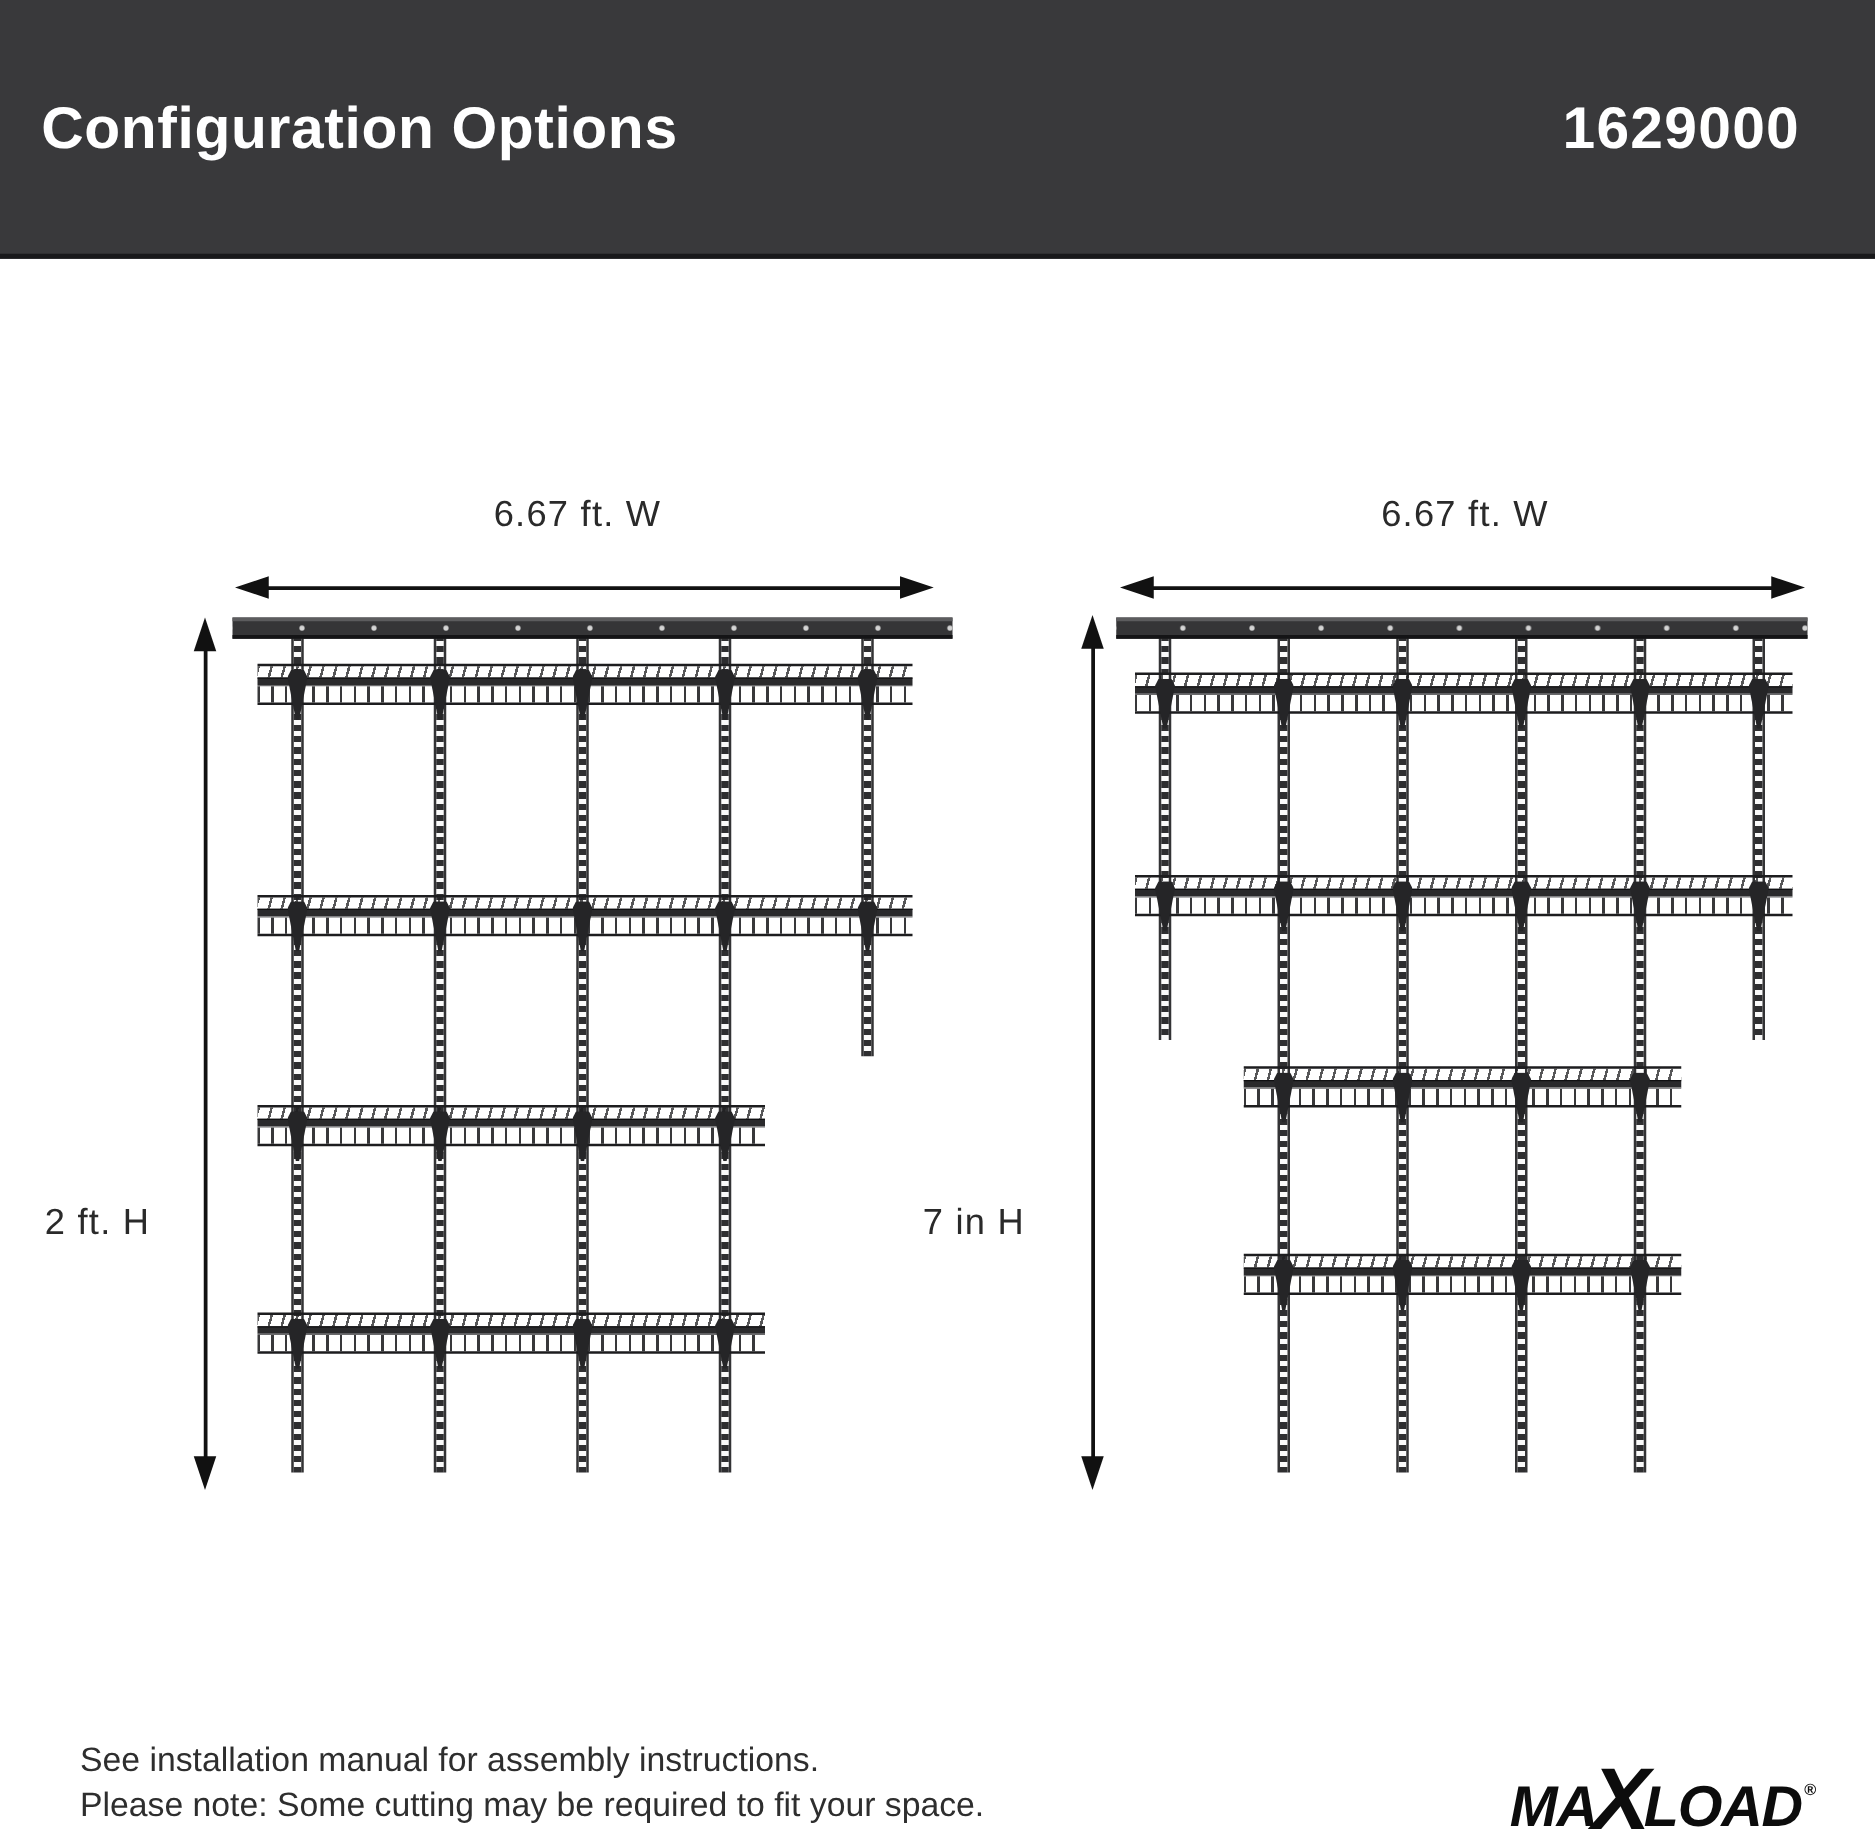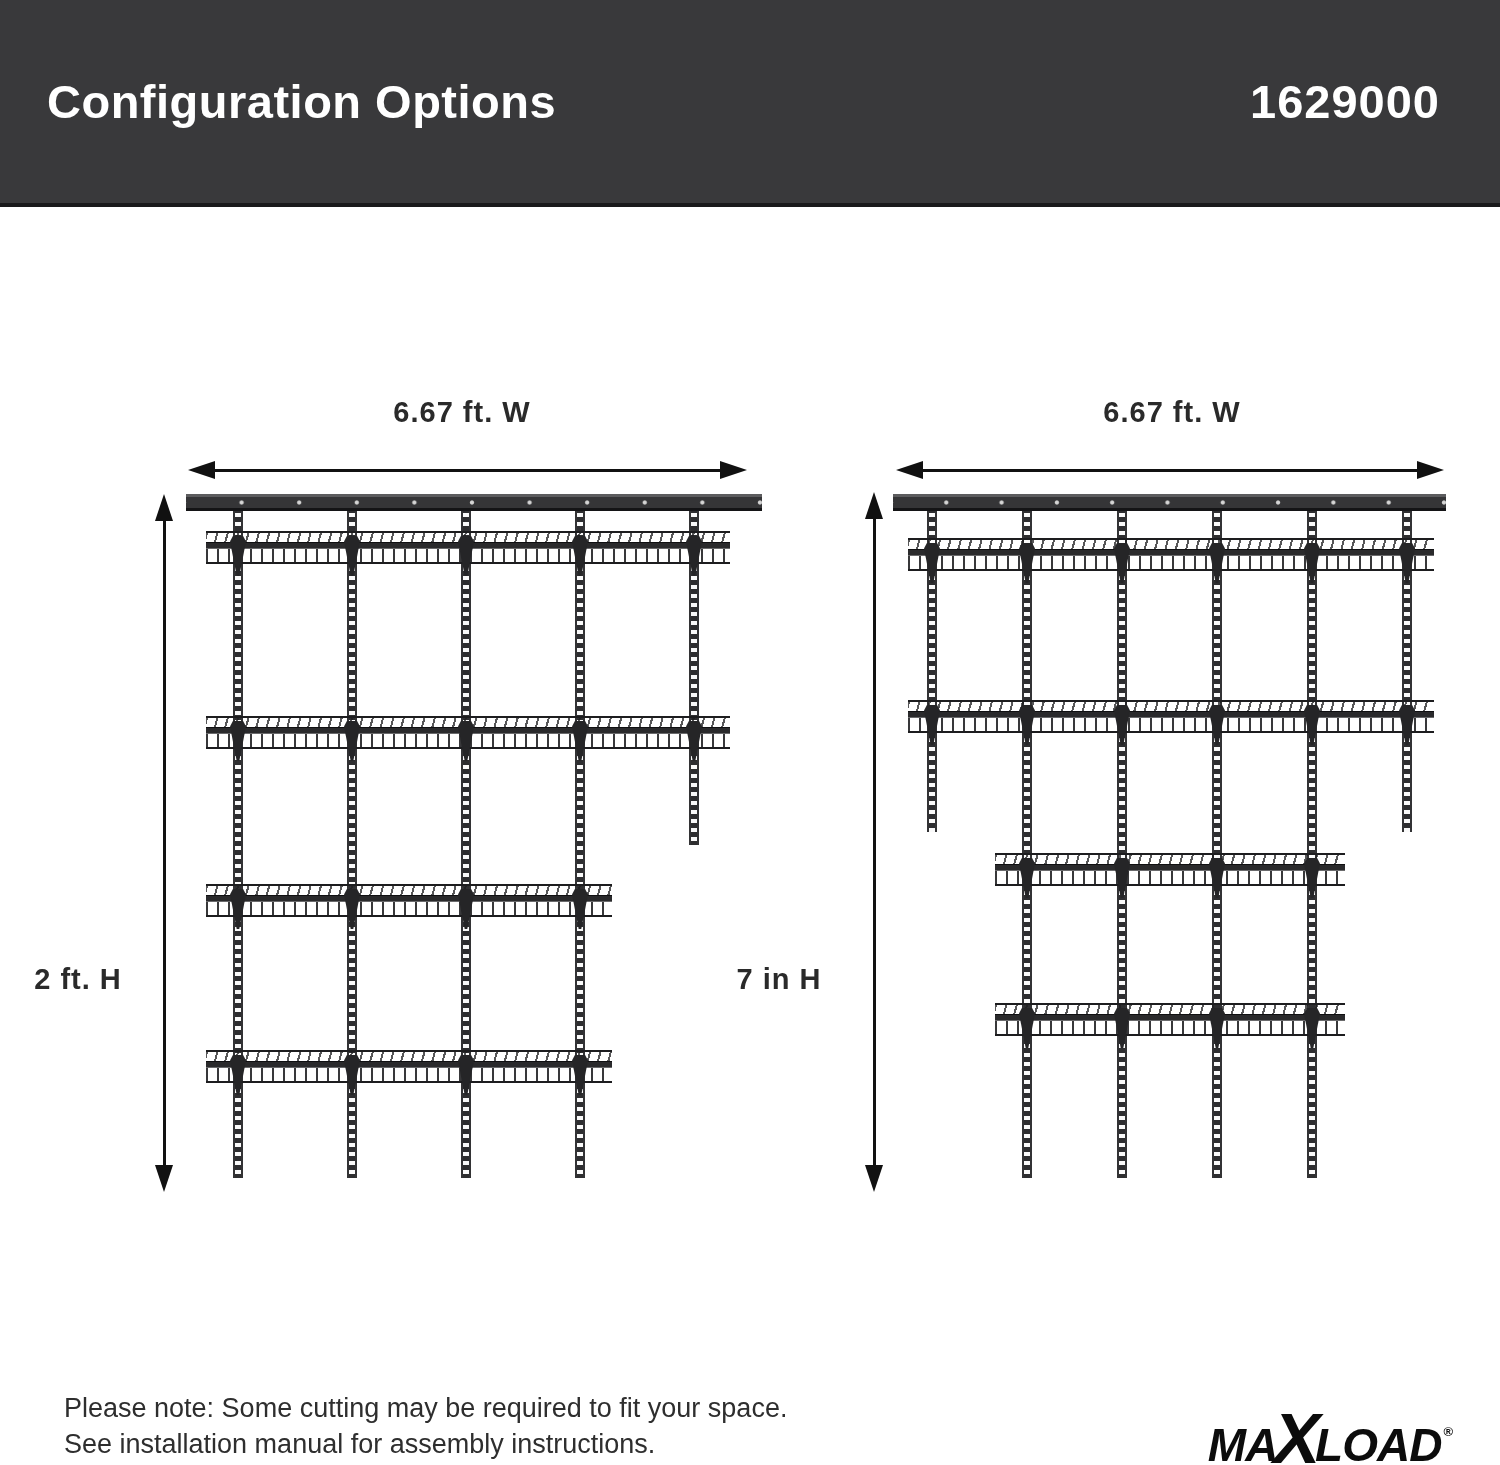--- a/index.html
+++ b/index.html
@@ -1,33 +1,33 @@
 <!DOCTYPE html>
 <html><head>
 <meta charset="utf-8">
 <style>
   html,body{margin:0;padding:0;background:#fff;}
   .page{position:relative;width:1500px;height:1465px;background:#ffffff;overflow:hidden;
         font-family:"Liberation Sans","DejaVu Sans",sans-serif;}
   
   .header{position:absolute;left:0;top:0;width:100%;height:207px;background:#39393b;
           border-bottom:4px solid #19191b;display:flex;align-items:center;justify-content:space-between;
-          box-sizing:border-box;padding:0 60px 0 47px;}
+          box-sizing:border-box;padding:0 60px 0 33px;}
   .header .title{color:#ffffff;font-size:47px;font-weight:800;letter-spacing:.5px;}
   .header .sku{color:#ffffff;font-size:47px;font-weight:800;letter-spacing:1px;}
   
   .note{position:absolute;left:64px;top:1390px;font-size:27px;line-height:36px;color:#2e2e2e;}
   .logo{position:absolute;right:50px;top:1398px;display:flex;align-items:flex-end;color:#0c0c0c;
         font-weight:900;font-style:italic;letter-spacing:-1px;line-height:1;}
   .logo .seg-a{font-size:46px;}
   .logo .seg-x{font-size:70px;margin:0 -4px;position:relative;top:6px;}
   .logo .seg-b{font-size:46px;}
   .logo .reg{font-size:13px;font-style:normal;font-weight:700;position:relative;top:-30px;left:2px;}
   
-  .dim-label{position:absolute;transform:translate(-50%,-50%);font-size:29px;font-weight:700;
+  .dim-label{position:absolute;transform:translate(-50%,-50%);font-size:29px;font-weight:400;
              color:#2a2a2a;letter-spacing:1px;white-space:nowrap;z-index:6;}
   .arrow-line{position:absolute;background:#111;z-index:6;}
   .arrow-head{position:absolute;width:0;height:0;z-index:6;}
   .rail{position:absolute;background-color:#353537;border-top:3px solid #5c5c5e;
         border-bottom:3px solid #141416;box-sizing:border-box;z-index:3;
         background-image:radial-gradient(circle,#d4d4d4 0 1.6px,rgba(0,0,0,0) 2.6px);
         background-repeat:repeat-x;}
   .upright{position:absolute;width:10px;box-sizing:border-box;border-left:2px solid #333335;
            border-right:2px solid #333335;z-index:2;
            background:repeating-linear-gradient(to bottom,#2e2e30 0 5px,#fafafa 5px 9px);}
@@ -154,22 +154,22 @@
         <div class="sh-mid"></div>
         <div class="sh-bot"></div>
       </div>
       <div class="bracket" style="left: 1019px; top: 1008px; position: absolute;"></div>
       <div class="bracket" style="left: 1114px; top: 1008px; position: absolute;"></div>
       <div class="bracket" style="left: 1209px; top: 1008px; position: absolute;"></div>
       <div class="bracket" style="left: 1304px; top: 1008px; position: absolute;"></div>
     </div>
 
   <div class="note">
+    <div>See installation manual for assembly instructions.</div>
     <div>Please note: Some cutting may be required to fit your space.</div>
-    <div>See installation manual for assembly instructions.</div>
   </div>
 
   <div class="logo">
     <span class="seg-a">MA</span>
     <span class="seg-x">X</span>
     <span class="seg-b">LOAD</span>
     <span class="reg">®</span>
   </div>
 
 </div>

